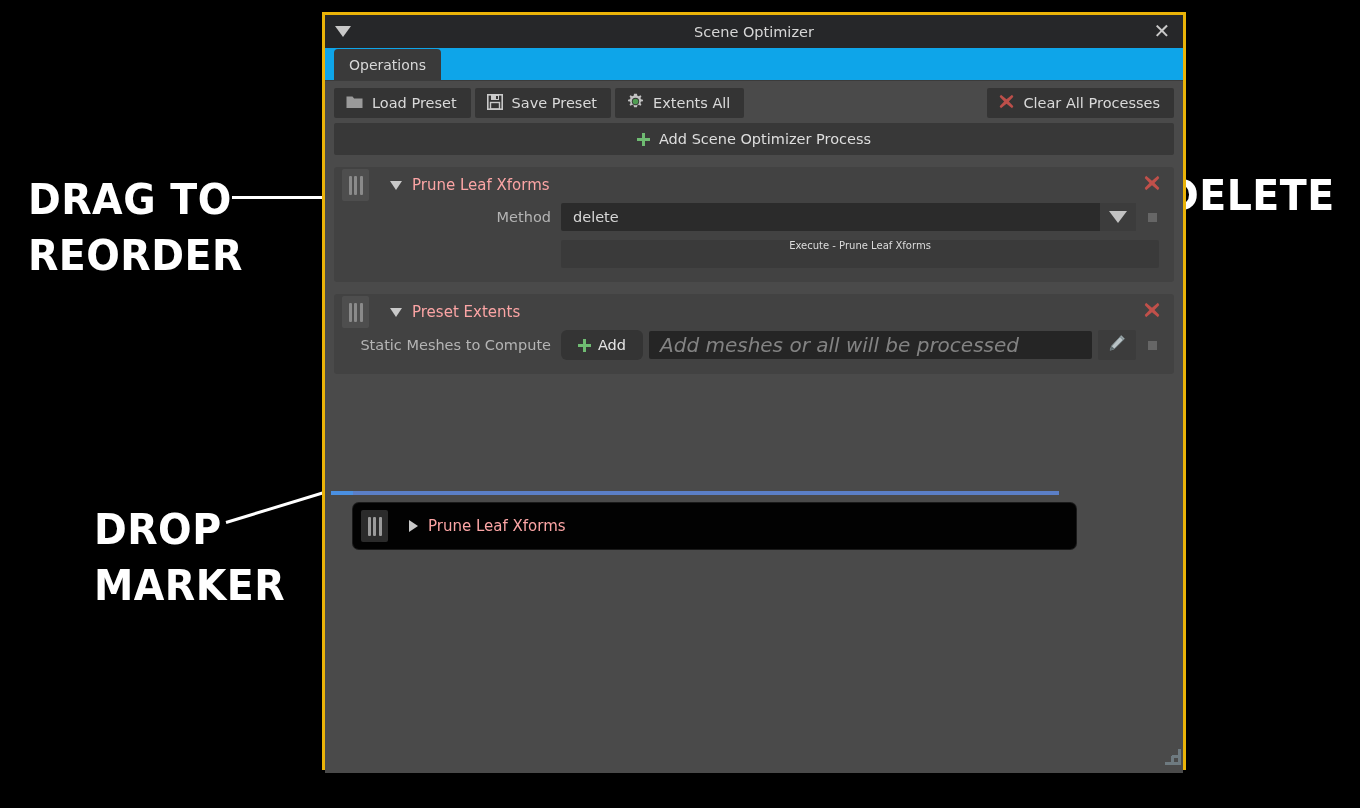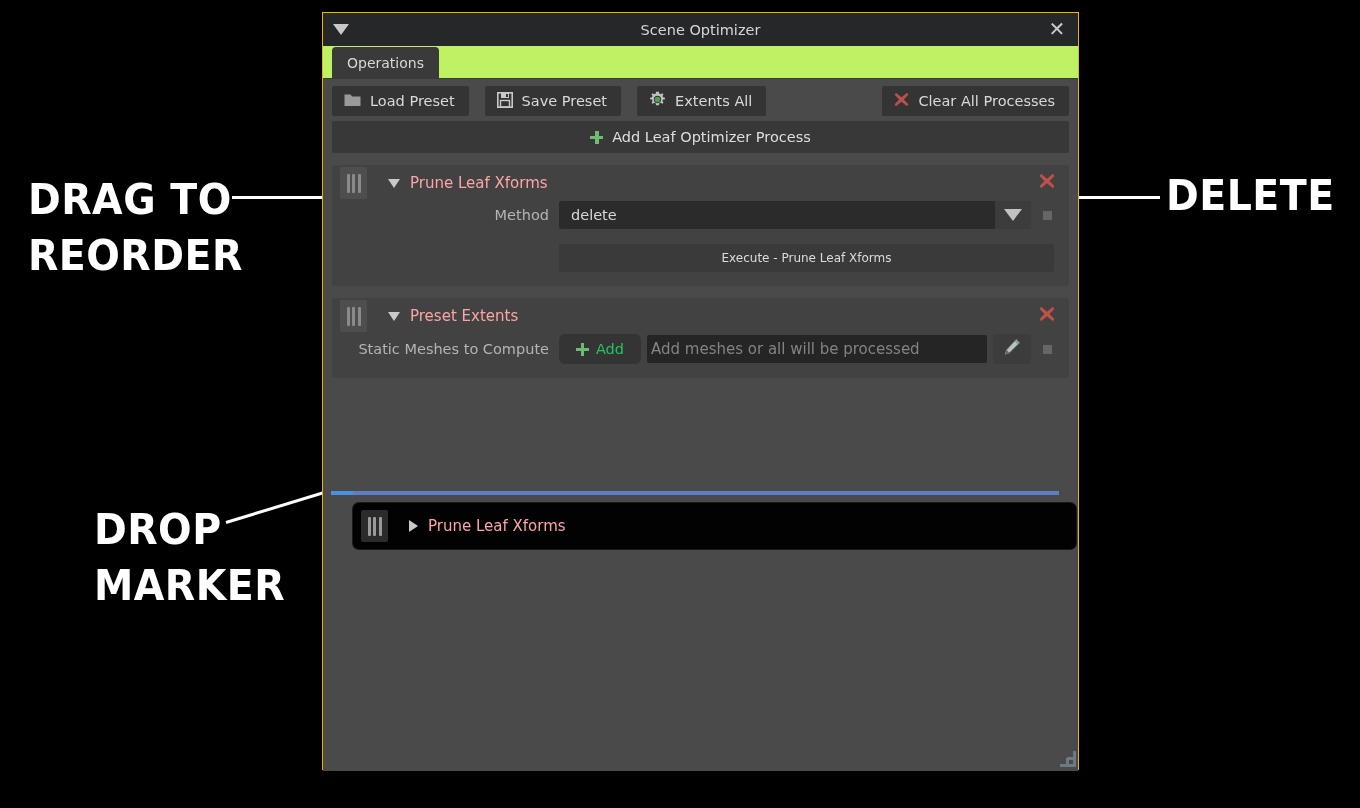--- a/index.html
+++ b/index.html
@@ -36,23 +36,23 @@
     position: absolute;
     border: 3px solid #ffffff;
     background: transparent;
     pointer-events: none;
   }
 
   
   #window {
     position: absolute;
     left: 322px; top: 12px;
-    width: 757px; height: 758px;
+    width: 864px; height: 758px;
     background: #4a4a4a;
-    border: 1px solid #eab308;
+    border: 3px solid #eab308;
   }
   #titlebar {
     position: relative;
     height: 33px;
     background: #262729;
     display: flex;
     align-items: center;
     justify-content: center;
   }
   #titlebar .title {
@@ -71,21 +71,21 @@
     width: 22px; height: 22px;
     color: #c9c9c9;
     font-size: 20px; line-height: 21px; text-align: center;
     font-weight: 300;
   }
 
   
   #tabstrip {
     position: relative;
     height: 33px;
-    background: #bef264;
+    background: #0ea5e9;
     padding-left: 9px;
     display: flex;
     align-items: center;
   }
   #tabstrip:after {
     content:"";
     position:absolute; left:0; right:0; bottom:0; height:1px;
     background:#3b3b3b;
   }
   .tab {
@@ -101,21 +101,21 @@
 
   
   #body {
     position: relative;
     height: 692px;
     background: #4a4a4a;
     padding: 7px 9px 0 9px;
   }
 
   
-  #toolbar { display: flex; gap: 16px; height: 30px; }
+  #toolbar { display: flex; gap: 4px; height: 30px; }
   .tbtn {
     background: #343434;
     color: #d9d9d9;
     font-size: 14.5px;
     height: 30px;
     display: flex;
     align-items: center;
     gap: 9px;
     padding: 0 14px 0 12px;
     border-radius: 2px;
@@ -228,46 +228,47 @@
     border-left: 9px solid transparent;
     border-right: 9px solid transparent;
     border-top: 12px solid #c2c2c2;
   }
   .resetdot {
     width: 9px; height: 9px;
     background: #666;
     margin-left: 12px; margin-right: 2px;
   }
   .execbtn {
-    margin-top: 15px;
+    margin-top: 9px;
     margin-left: 203px;
     height: 28px;
     background: #3a3a3a;
     border-radius: 2px;
-    display: flex; align-items: center; justify-content: center;
-    color: #dcdcdc; font-size: 12px;
+    display: flex; align-items: flex-start; justify-content: center;
+    color: #dcdcdc; font-size: 10px;
   }
   .addbtn {
     width: 82px; height: 30px;
     background: #343434;
     border-radius: 6px;
     display: flex; align-items: center; justify-content: center;
     gap: 7px;
-    color: #22c55e; font-size: 14.5px;
+    color: #e5e5e5; font-size: 14.5px;
   }
   .meshinput {
     flex: 1;
     height: 28px;
     margin-left: 6px;
     background: #252525;
     border-radius: 2px;
     color: #838383;
-    font-size: 15px;
+    font-size: 20px;
     display: flex; align-items: center;
-    padding-left: 4px;
+    padding-left: 11px;
+    font-style: italic;
   }
   .pencilbtn {
     width: 38px; height: 30px;
     margin-left: 6px;
     background: #3c3c3c;
     border-radius: 2px;
     display: flex; align-items: center; justify-content: center;
   }
 
   
@@ -388,21 +389,21 @@
             <svg width="15" height="15" viewBox="0 0 14 14">
               <path d="M1.8 0.6 L7 5 L12.2 0.6 L13.4 2.6 L9.2 7 L13.4 11.4 L12.2 13.4 L7 9 L1.8 13.4 L0.6 11.4 L4.8 7 L0.6 2.6 Z" fill="#bc4f4a"></path>
             </svg>
           </span>
           <span>Clear All Processes</span>
         </div>
       </div>
 
       <div id="addbar">
         <span class="plus"></span>
-        <span>Add Leaf Optimizer Process</span>
+        <span>Add Scene Optimizer Process</span>
       </div>
 
       <div class="card">
         <div class="card-head">
           <div class="grip">
             <i></i>
               <i></i>
               <i></i>
           </div>
           <div class="tri-down"></div>

